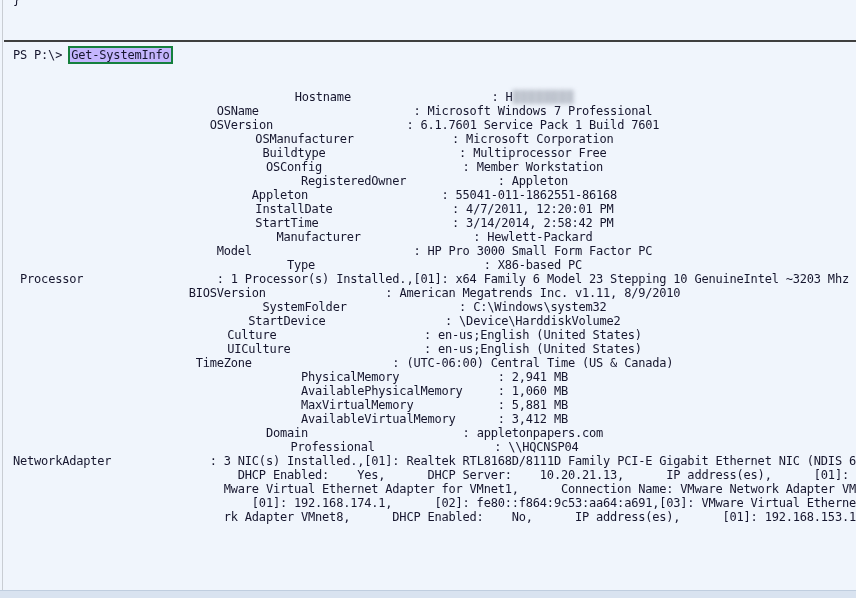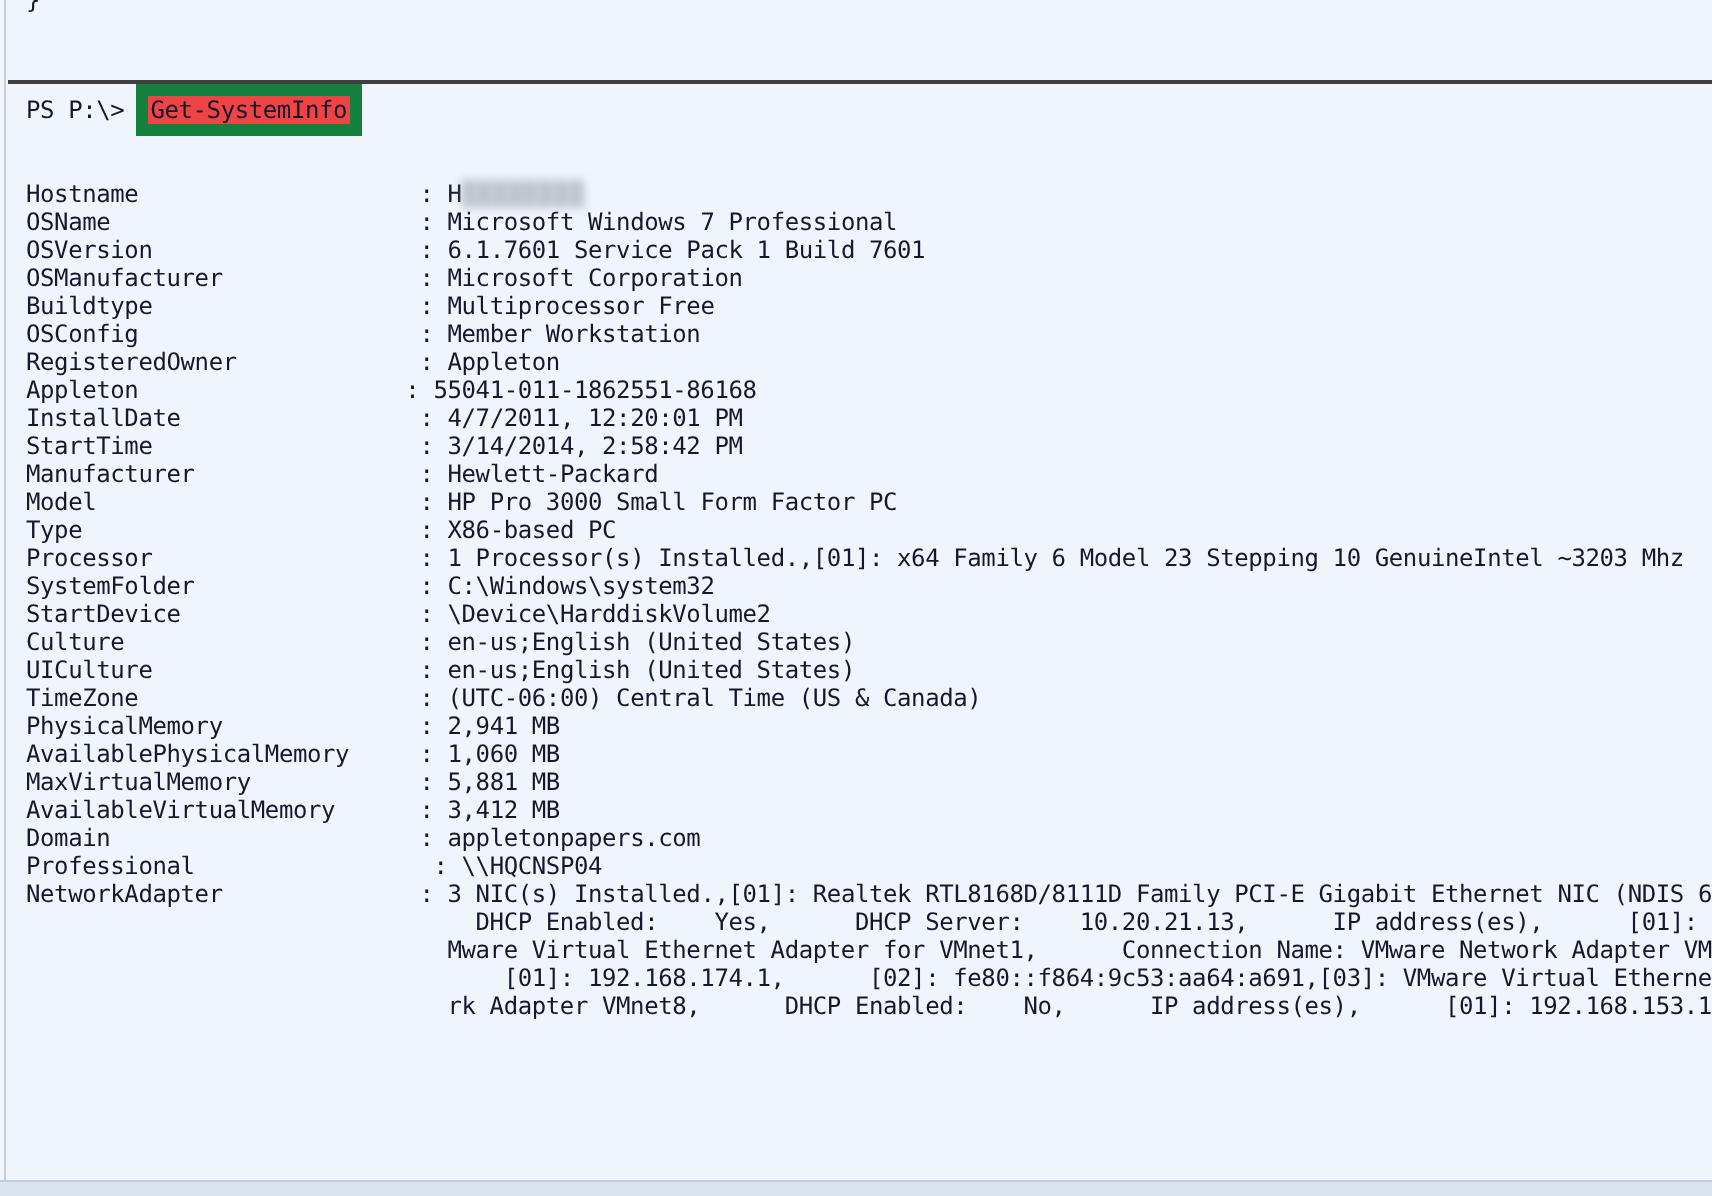--- a/index.html
+++ b/index.html
@@ -38,27 +38,28 @@
     background: #3f3f3f;
     margin-top: 33px;
     margin-left: -9px;  
     margin-right: 0;
   }
   .prompt-line {
     margin-top: 6px;
     white-space: pre;
   }
   .echoed-command {
-    background: #ef4444;
-    border: 6px solid #15803d;
+    background: #c4b5fd;
+    border: 2px solid #15803d;
     padding: 0 1px;
     margin-left: -1px;
   }
   .rows {
     margin-top: 28px;
+    text-align: center;
   }
   .row {
     white-space: pre;
     height: 14px;
   }
   .redacted {
     color: #8f95a3;
     filter: blur(2px);
     letter-spacing: 0.5px;
   }
@@ -90,20 +91,21 @@
       <div class="row"><span>Buildtype                   : </span><span>Multiprocessor Free</span></div>
       <div class="row"><span>OSConfig                    : </span><span>Member Workstation</span></div>
       <div class="row"><span>RegisteredOwner             : </span><span>Appleton</span></div>
       <div class="row"><span>Appleton                   : </span><span>55041-011-1862551-86168</span></div>
       <div class="row"><span>InstallDate                 : </span><span>4/7/2011, 12:20:01 PM</span></div>
       <div class="row"><span>StartTime                   : </span><span>3/14/2014, 2:58:42 PM</span></div>
       <div class="row"><span>Manufacturer                : </span><span>Hewlett-Packard</span></div>
       <div class="row"><span>Model                       : </span><span>HP Pro 3000 Small Form Factor PC</span></div>
       <div class="row"><span>Type                        : </span><span>X86-based PC</span></div>
       <div class="row"><span>Processor                   : </span><span>1 Processor(s) Installed.,[01]: x64 Family 6 Model 23 Stepping 10 GenuineIntel ~3203 Mhz</span></div>
+      <div class="row"><span>BIOSVersion                 : </span><span>American Megatrends Inc. v1.11, 8/9/2010</span></div>
       <div class="row"><span>SystemFolder                : </span><span>C:\Windows\system32</span></div>
       <div class="row"><span>StartDevice                 : </span><span>\Device\HarddiskVolume2</span></div>
       <div class="row"><span>Culture                     : </span><span>en-us;English (United States)</span></div>
       <div class="row"><span>UICulture                   : </span><span>en-us;English (United States)</span></div>
       <div class="row"><span>TimeZone                    : </span><span>(UTC-06:00) Central Time (US &amp; Canada)</span></div>
       <div class="row"><span>PhysicalMemory              : </span><span>2,941 MB</span></div>
       <div class="row"><span>AvailablePhysicalMemory     : </span><span>1,060 MB</span></div>
       <div class="row"><span>MaxVirtualMemory            : </span><span>5,881 MB</span></div>
       <div class="row"><span>AvailableVirtualMemory      : </span><span>3,412 MB</span></div>
       <div class="row"><span>Domain                      : </span><span>appletonpapers.com</span></div>

